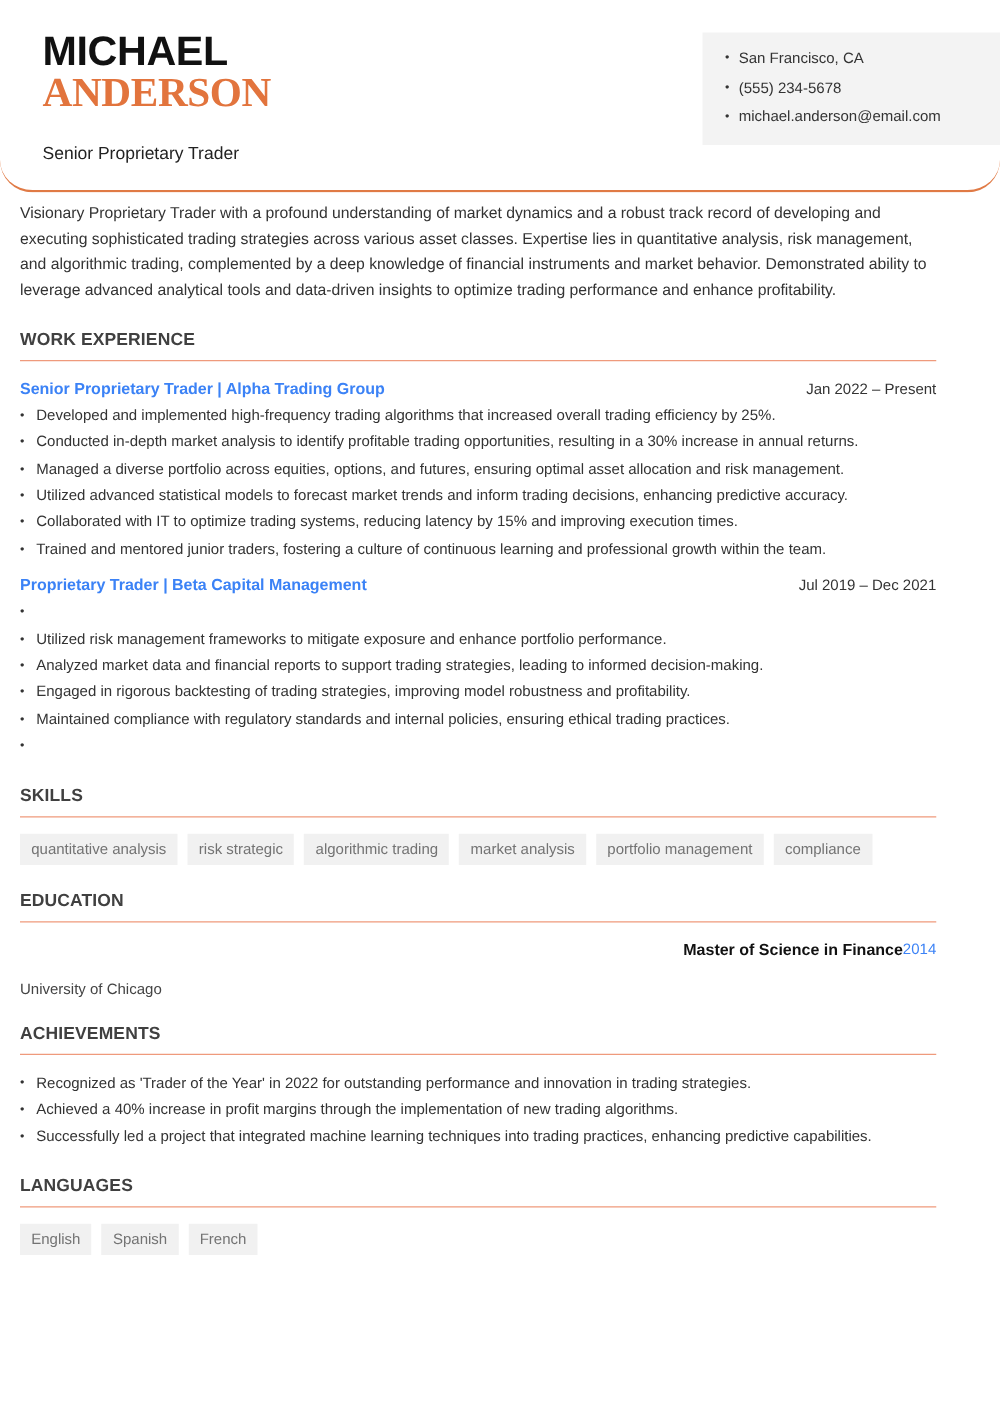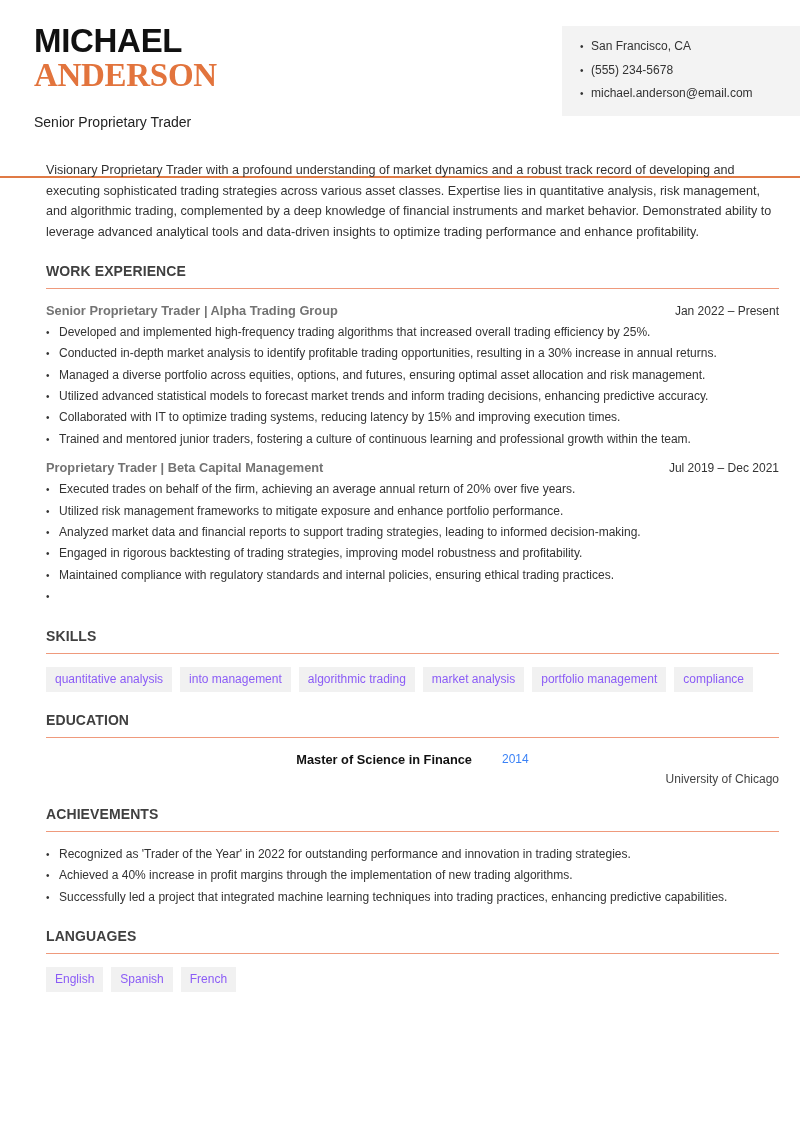--- a/index.html
+++ b/index.html
@@ -1,51 +1,51 @@
 <!DOCTYPE html>
 <html><head>
   <meta charset="utf-8">
   <style>
     * { box-sizing: border-box; margin: 0; padding: 0; }
     html, body { width: 800px; height: 1130px; background: #ffffff; overflow: hidden; }
     body { font-family: "Liberation Sans", "DejaVu Sans", sans-serif; color: #2a2a2a; position: relative; }
 
-    .header { position: relative; height: 178px; border-bottom: 2px solid #e07a45; }
+    .header { position: relative; height: 154px; border-bottom: 2px solid #e07a45; border-radius: 26px; }
     .name-block { position: absolute; left: 34px; top: 24px; }
     .name-first, .name-last { font-size: 33px; font-weight: 700; line-height: 34px; letter-spacing: -0.3px; }
     .name-first { color: #111111; }
     .name-last { color: #e2743d; font-family: Liberation Serif, serif; }
     .job-title { margin-top: 22px; font-size: 14px; color: #222222; }
 
     .contact-box { position: absolute; left: 562px; top: 26px; width: 238px; height: 90px; background: #f3f3f3; padding: 12px 0 0 18px; }
     .contact-item { font-size: 12px; color: #333333; height: 23.5px; line-height: 17px; display: flex; align-items: flex-start; }
     .contact-item .bullet { width: 11px; font-size: 10px; color: #333; }
 
-    .content { position: absolute; left: 46px; top: 160px; width: 733px; }
+    .content { position: absolute; left: 16px; top: 160px; width: 733px; }
     .summary { font-size: 12.6px; line-height: 20.7px; color: #333333; }
 
     .section { margin-top: 20px; }
     .section-title { color: #404040; font-weight: 700; font-size: 14px; letter-spacing: 0.1px; padding-bottom: 9px; border-bottom: 1.5px solid #ef9a7c; }
 
     .job { margin-top: 14px; }
     .job + .job { margin-top: 10px; }
     .job-head { display: flex; justify-content: space-between; align-items: baseline; font-size: 12.8px; }
-    .job-role { font-weight: 700; color: #737373; }
+    .job-role { font-weight: 700; color: #3b82f6; }
     .job-dates { font-size: 12px; color: #333; }
     .bullets { margin-top: 4px; list-style: none; }
     .bullets li { font-size: 12px; color: #333; line-height: 21.4px; display: flex; }
     .bullets li .dot { width: 13px; font-size: 10px; flex-shrink: 0; }
 
     .tags { display: flex; gap: 8px; margin-top: 13px; }
-    .tag { background: #f1f1f1; font-size: 12px; color: #8b5cf6; padding: 0 9px; height: 25px; line-height: 25px; }
+    .tag { background: #f1f1f1; font-size: 12px; color: #737373; padding: 0 9px; height: 25px; line-height: 25px; }
 
-    .edu-row { display: flex; justify-content: center; margin-top: 14px; font-size: 12.8px; gap: 30px; }
+    .edu-row { display: flex; justify-content: flex-end; margin-top: 14px; font-size: 12.8px; }
     .edu-degree { font-weight: 700; color: #111; }
     .edu-year { font-size: 12px; color: #3b82f6; }
-    .edu-school { font-size: 12px; color: #444; margin-top: 5px; text-align: right; }
+    .edu-school { font-size: 12px; color: #444; margin-top: 17px; }
 
     .ach-list { margin-top: 12px; }
   </style>
 </head>
 <body>
 
 <div class="header">
   <div class="name-block">
     <div class="name-first">MICHAEL</div>
     <div class="name-last">ANDERSON</div>
@@ -107,21 +107,20 @@
     </div>
 
     <div class="job">
       <div class="job-head">
         <span class="job-role">Proprietary Trader | Beta Capital Management</span>
         <span class="job-dates">Jul 2019 – Dec 2021</span>
       </div>
       <ul class="bullets">
         <li>
             <span class="dot">•</span>
-            <span>Executed trades on behalf of the firm, achieving an average annual return of 20% over five years.</span>
           </li>
         <li>
             <span class="dot">•</span>
             <span>Utilized risk management frameworks to mitigate exposure and enhance portfolio performance.</span>
           </li>
         <li>
             <span class="dot">•</span>
             <span>Analyzed market data and financial reports to support trading strategies, leading to informed decision-making.</span>
           </li>
         <li>
@@ -136,21 +135,21 @@
             <span class="dot">•</span>
           </li>
       </ul>
     </div>
   </div>
 
   <div class="section">
     <div class="section-title">SKILLS</div>
     <div class="tags">
       <span class="tag">quantitative analysis</span>
-      <span class="tag">into management</span>
+      <span class="tag">risk strategic</span>
       <span class="tag">algorithmic trading</span>
       <span class="tag">market analysis</span>
       <span class="tag">portfolio management</span>
       <span class="tag">compliance</span>
     </div>
   </div>
 
   <div class="section">
     <div class="section-title">EDUCATION</div>
     <div class="edu-row">

